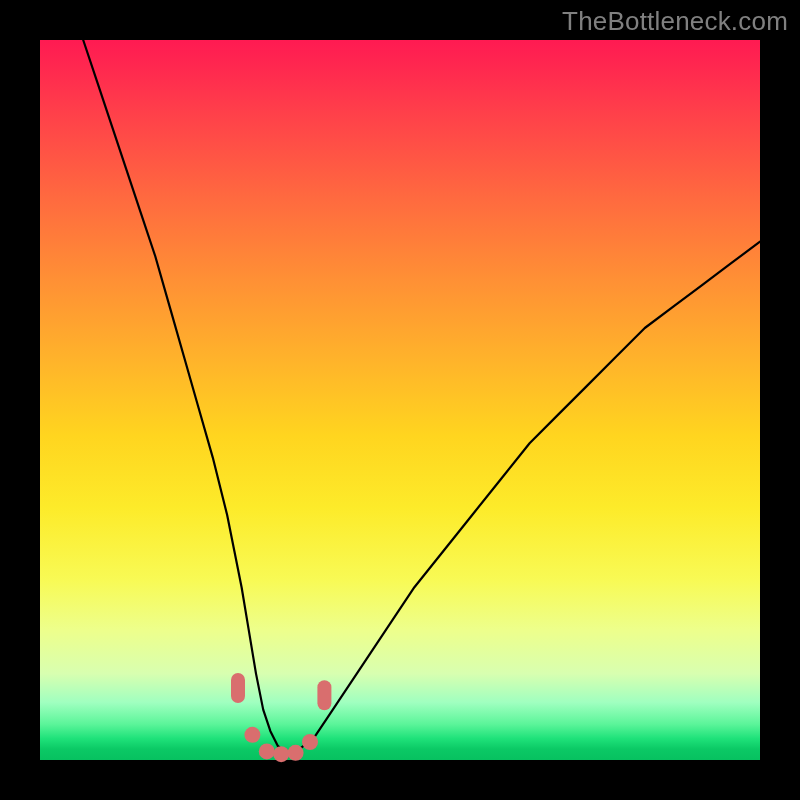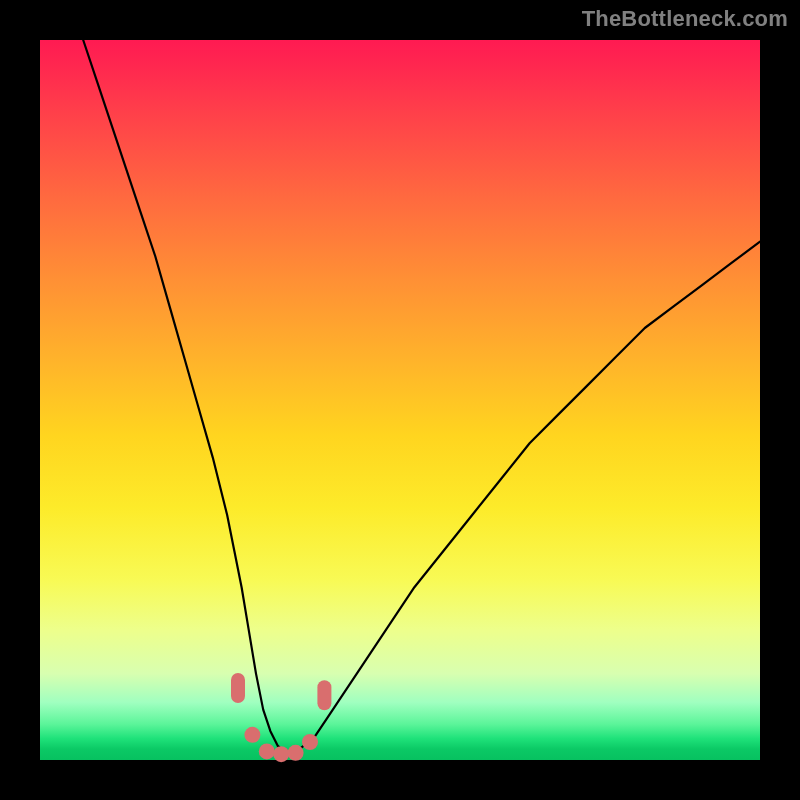--- a/index.html
+++ b/index.html
@@ -39,22 +39,22 @@
       #1fe27a 97%,
       #0bc965 98.5%,
       #07c160 100%
     );
   }
   .watermark {
     position: absolute;
     top: 6px;
     right: 12px;
     color: #808080;
-    font-size: 22px;
-    font-weight: 700;
+    font-size: 26px;
+    font-weight: 400;
     letter-spacing: 0.2px;
     user-select: none;
   }
   svg.curve {
     position: absolute;
     left: 0;
     top: 0;
     width: 720px;
     height: 720px;
     overflow: visible;

